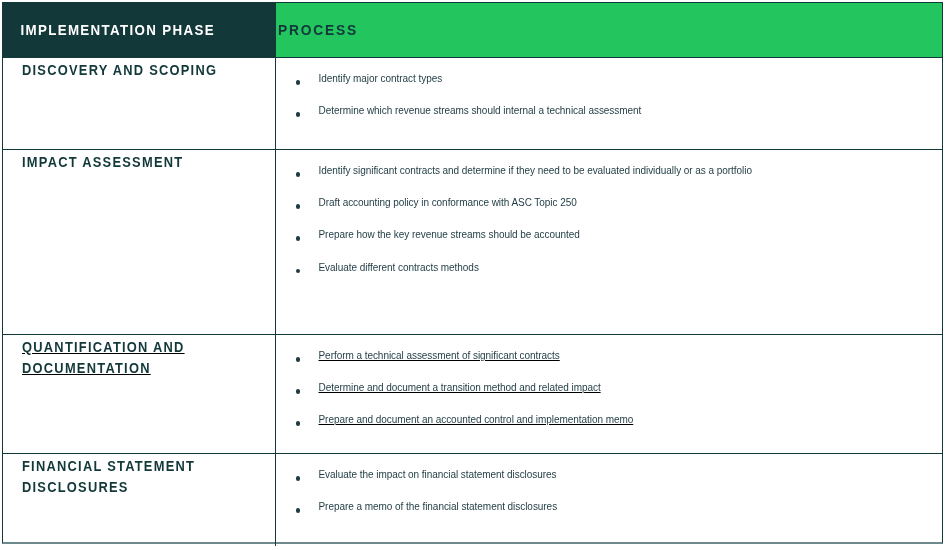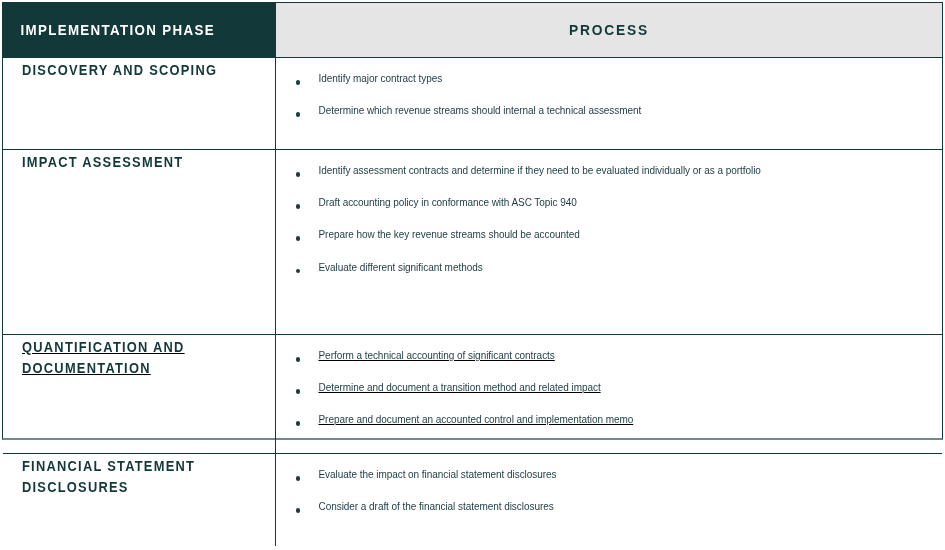--- a/index.html
+++ b/index.html
@@ -12,21 +12,21 @@
     height: 550px;
     font-family: "Liberation Sans", sans-serif;
     overflow: hidden;
   }
 
   .table-wrap {
     position: absolute;
     left: 2px;
     top: 2px;
     width: 941px;
-    height: 438px;
+    height: 542px;
     box-sizing: border-box;
     border: 1.5px solid #13383a;
     border-bottom: 2px solid #6f8a8c;
     background: #ffffff;
   }
 
   table.phase-table {
     width: 100%;
     height: 100%;
     border-collapse: collapse;
@@ -57,23 +57,23 @@
     font-weight: bold;
     letter-spacing: 1.45px;
     padding-left: 19px;
     font-stretch: condensed;
     transform: scaleX(0.92);
     transform-origin: left center;
     white-space: nowrap;
   }
 
   .hdr-process {
-    background: #e5e5e5;
+    background: #22c55e;
     height: 54px;
-    text-align: center;
+    text-align: left;
     border-bottom: 1.5px solid #13383a;
   }
   .hdr-process .hdr-label {
     display: inline-block;
     color: #12383a;
     font-size: 14.5px;
     font-weight: bold;
     letter-spacing: 1.9px;
     font-stretch: condensed;
     transform: scaleX(0.95);
@@ -185,46 +185,46 @@
           </td>
         </tr>
         <tr data-row="1">
           <td class="cell-phase">
             <span class="phase-label">IMPACT ASSESSMENT</span>
           </td>
           <td class="cell-process">
             <ul class="bullets">
               <li>
                 <span class="bullet-dot"></span>
-                <span class="bullet-text">Identify assessment contracts and determine if they need to be evaluated individually or as a portfolio</span>
-              </li>
-              <li>
-                <span class="bullet-dot"></span>
-                <span class="bullet-text">Draft accounting policy in conformance with ASC Topic 940</span>
+                <span class="bullet-text">Identify significant contracts and determine if they need to be evaluated individually or as a portfolio</span>
+              </li>
+              <li>
+                <span class="bullet-dot"></span>
+                <span class="bullet-text">Draft accounting policy in conformance with ASC Topic 250</span>
               </li>
               <li>
                 <span class="bullet-dot"></span>
                 <span class="bullet-text">Prepare how the key revenue streams should be accounted</span>
               </li>
               <li>
                 <span class="bullet-dot"></span>
-                <span class="bullet-text">Evaluate different significant methods</span>
+                <span class="bullet-text">Evaluate different contracts methods</span>
               </li>
             </ul>
           </td>
         </tr>
         <tr data-row="2">
           <td class="cell-phase">
             <span class="phase-label">QUANTIFICATION AND DOCUMENTATION</span>
           </td>
           <td class="cell-process">
             <ul class="bullets">
               <li>
                 <span class="bullet-dot"></span>
-                <span class="bullet-text">Perform a technical accounting of significant contracts</span>
+                <span class="bullet-text">Perform a technical assessment of significant contracts</span>
               </li>
               <li>
                 <span class="bullet-dot"></span>
                 <span class="bullet-text">Determine and document a transition method and related impact</span>
               </li>
               <li>
                 <span class="bullet-dot"></span>
                 <span class="bullet-text">Prepare and document an accounted control and implementation memo</span>
               </li>
             </ul>
@@ -235,20 +235,20 @@
             <span class="phase-label">FINANCIAL STATEMENT DISCLOSURES</span>
           </td>
           <td class="cell-process">
             <ul class="bullets">
               <li>
                 <span class="bullet-dot"></span>
                 <span class="bullet-text">Evaluate the impact on financial statement disclosures</span>
               </li>
               <li>
                 <span class="bullet-dot"></span>
-                <span class="bullet-text">Consider a draft of the financial statement disclosures</span>
+                <span class="bullet-text">Prepare a memo of the financial statement disclosures</span>
               </li>
             </ul>
           </td>
         </tr>
       </tbody>
   </table>
 </div>
 
 </body></html>

